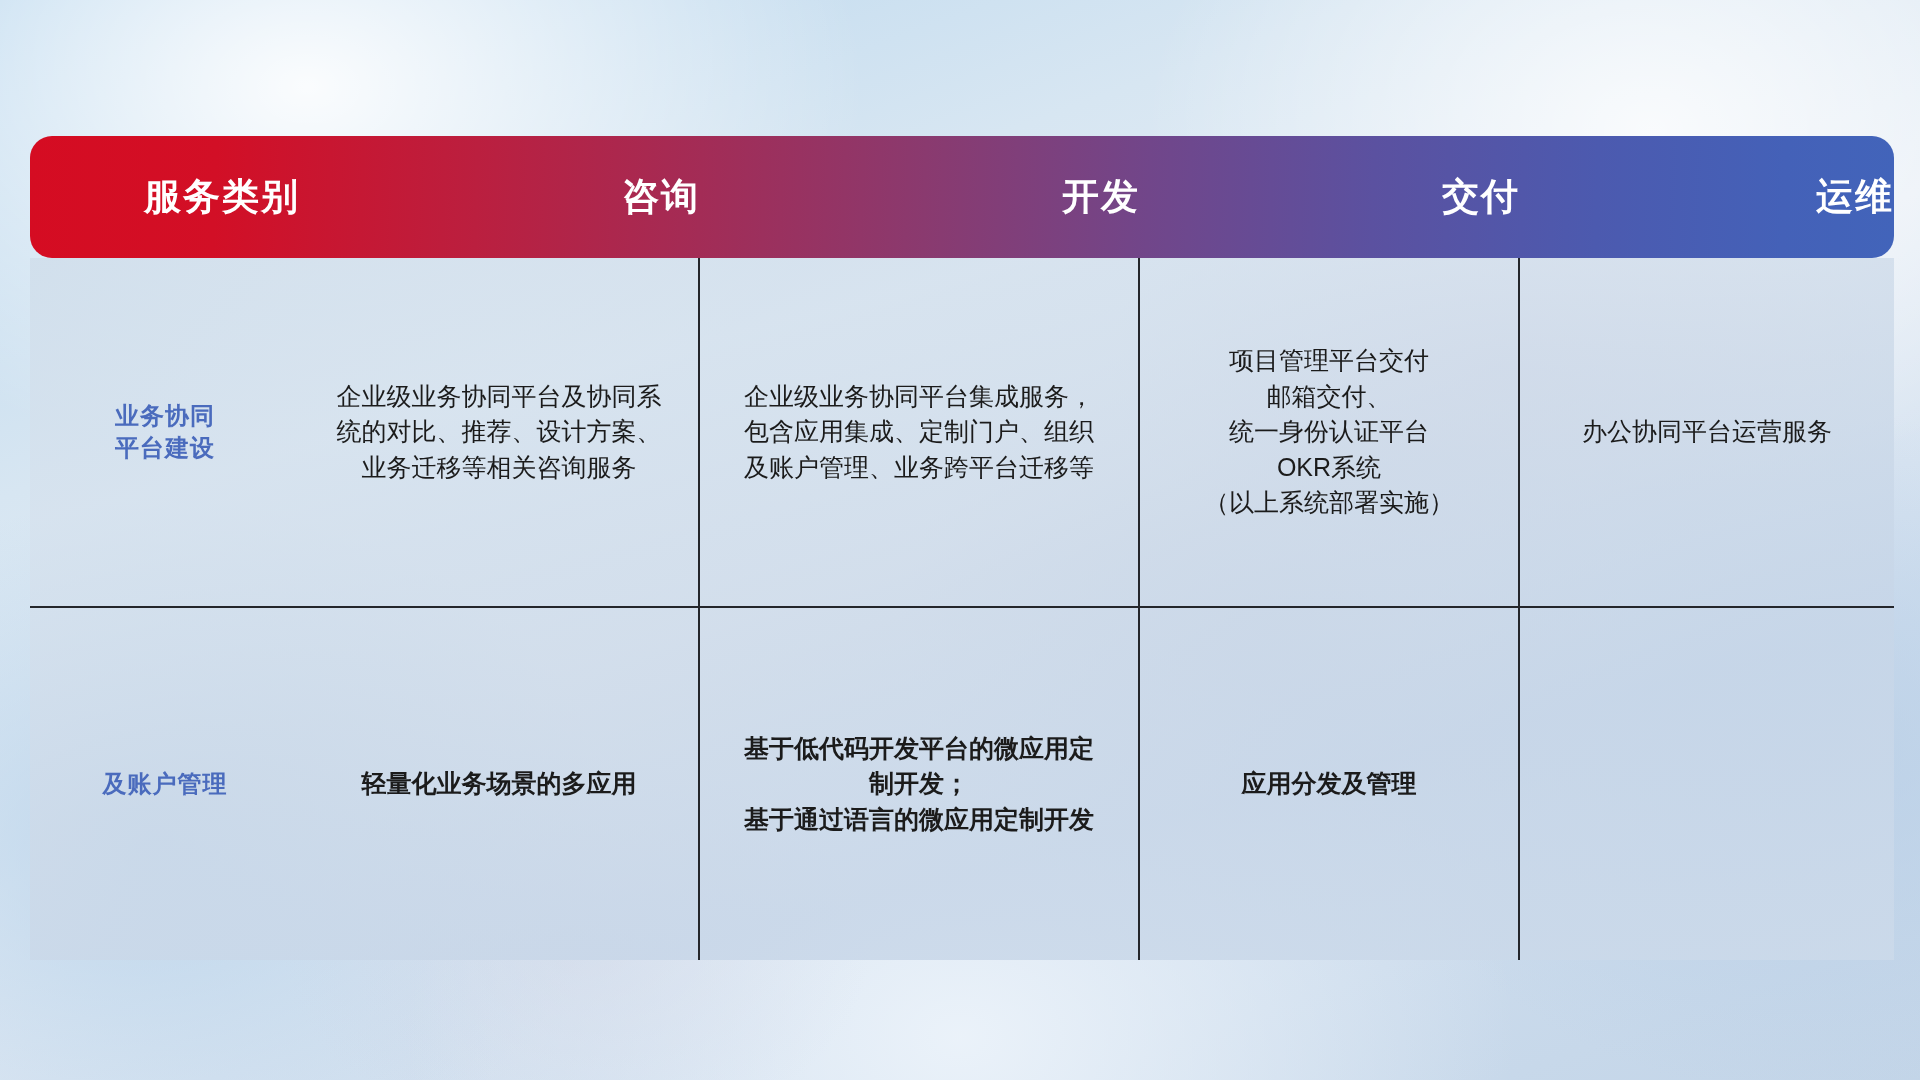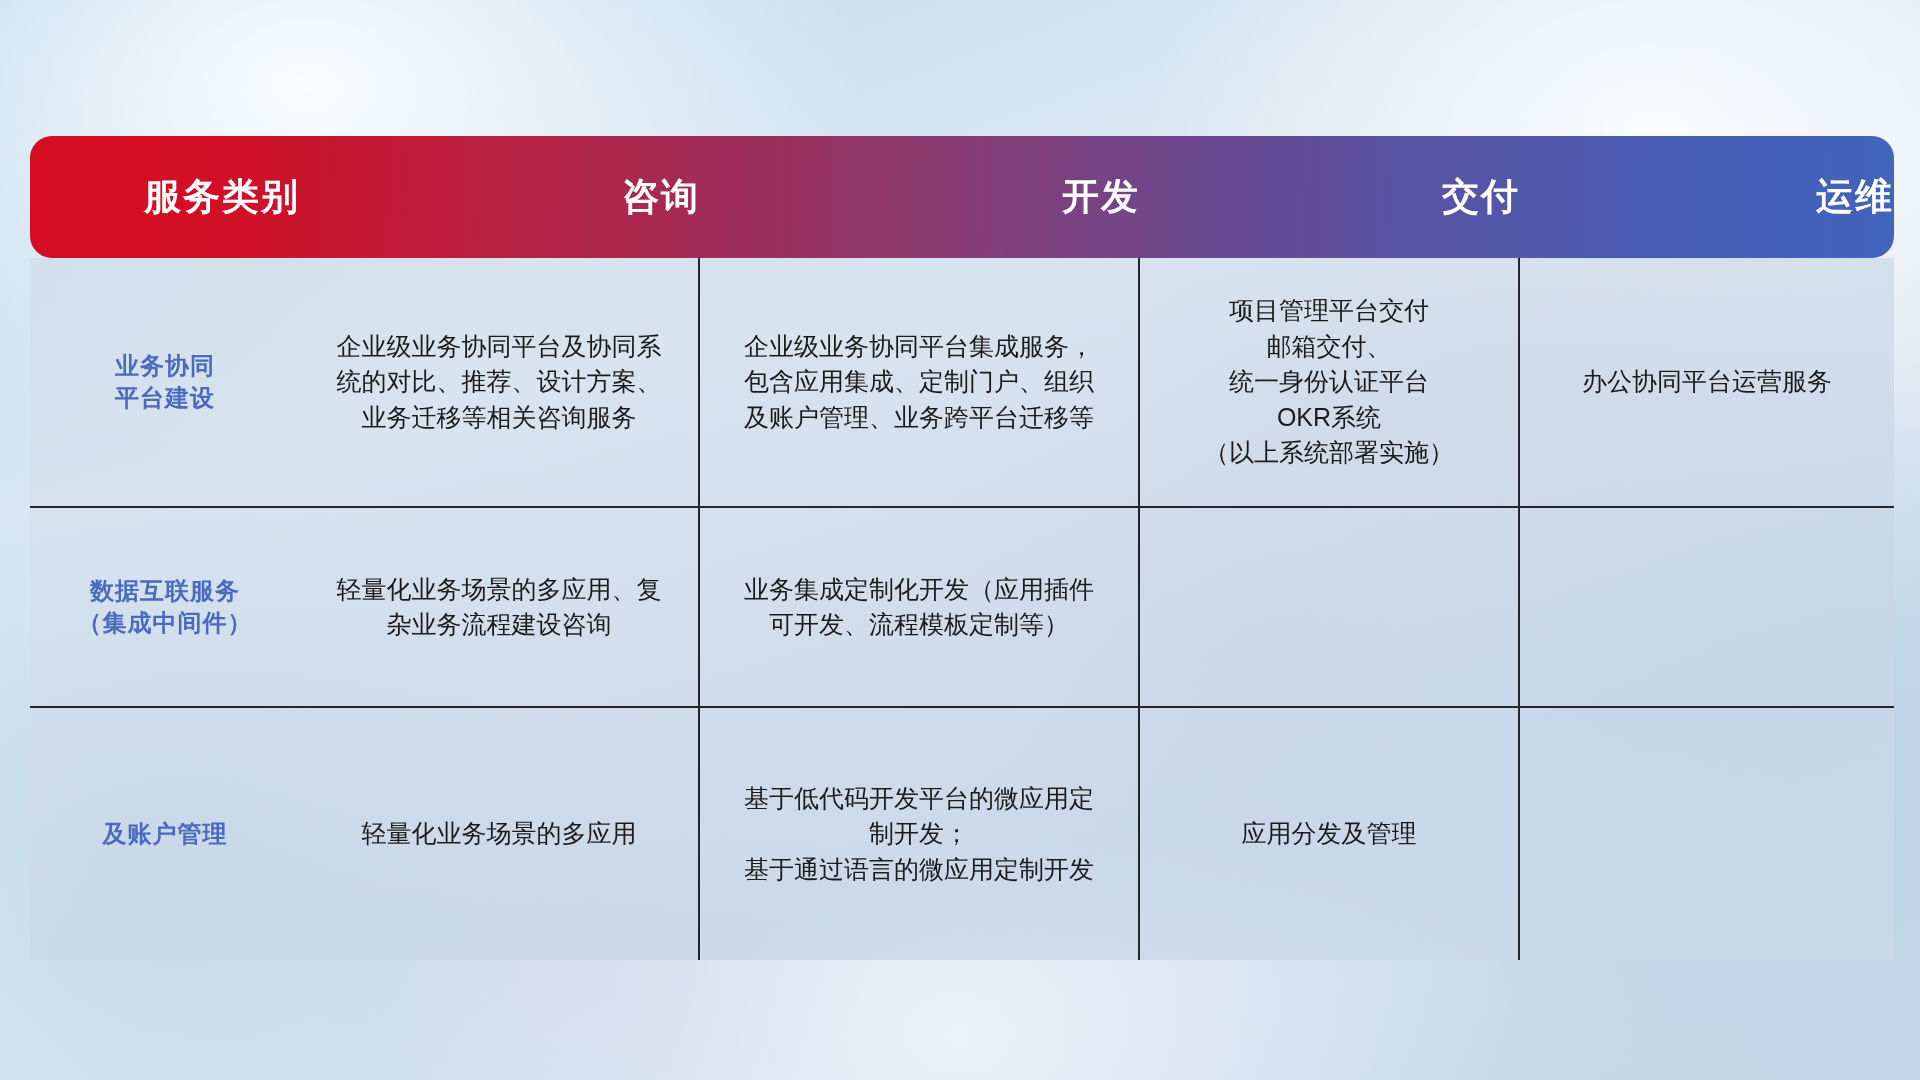--- a/index.html
+++ b/index.html
@@ -113,21 +113,21 @@
     padding: 14px 0;
     vertical-align: middle;
     text-align: center;
     position: relative;
     z-index: 2;
     font-size: 25px;
     line-height: 1.42;
     color: #1b1b1b;
     border-bottom: 2px solid #24262b;
   }
-  tbody tr:last-child td { border-bottom: none; }
+  tbody tr:last-child td { border-bottom: none; font-weight: bold; }
 
   tbody td.vline { border-right: 2px solid #24262b; }
 
   tbody td.cat {
     font-size: 24px;
     font-weight: bold;
     color: #4a6bbd;
     line-height: 1.34;
     letter-spacing: 1px;
     border-right: none;
@@ -196,40 +196,20 @@
 邮箱交付、
 统一身份认证平台
 OKR系统
 （以上系统部署实施）</span>
         </td>
         <td>
           <span class="cell-text">办公协同平台运营服务</span>
         </td>
       </tr>
 
-      <tr class="r2">
-        <td class="cat">
-          <span class="cell-text">数据互联服务
-（集成中间件）</span>
-        </td>
-        <td class="vline">
-          <span class="cell-text">轻量化业务场景的多应用、复
-杂业务流程建设咨询</span>
-        </td>
-        <td class="vline">
-          <span class="cell-text">业务集成定制化开发（应用插件
-可开发、流程模板定制等）</span>
-        </td>
-        <td class="vline">
-          <span class="cell-text"></span>
-        </td>
-        <td>
-          <span class="cell-text"></span>
-        </td>
-      </tr>
 
       <tr class="r3">
         <td class="cat">
           <span class="cell-text">及账户管理</span>
         </td>
         <td class="vline">
           <span class="cell-text">轻量化业务场景的多应用</span>
         </td>
         <td class="vline">
           <span class="cell-text">基于低代码开发平台的微应用定

